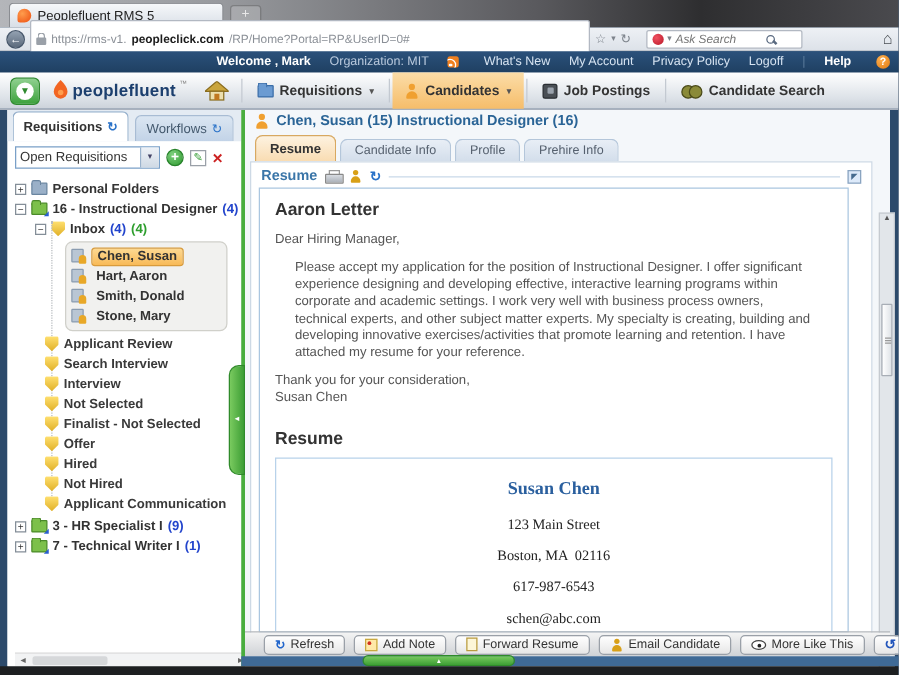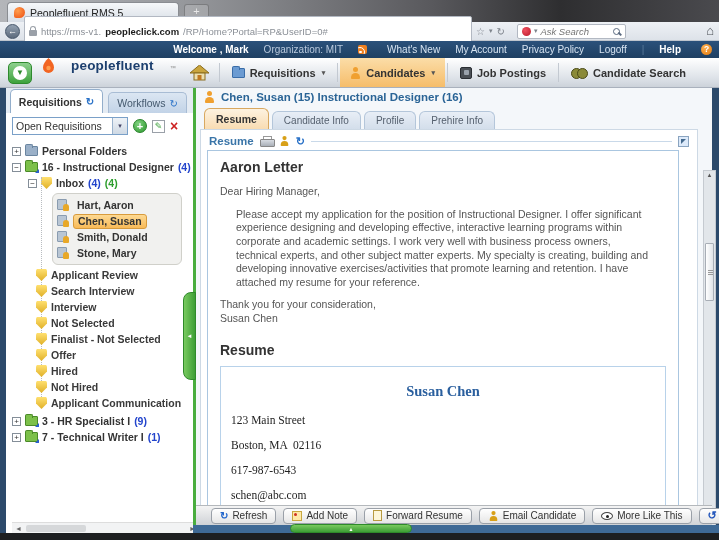--- a/index.html
+++ b/index.html
@@ -27,21 +27,21 @@
     background:linear-gradient(#93a1b1,#5c6a7c); border:1px solid #46566a;
     color:#fff; font-size:9px; line-height:13px; text-align:center; }
   .urlfield{ width:448px; height:30px; background:#fff; border:1px solid #b2b8c2; border-radius:2px;
     display:flex; align-items:center; gap:4px; padding:0 4px; font-size:9.5px; color:#8a8f96; overflow:hidden; white-space:nowrap;}
   .lock{ width:8px; height:6px; background:#9aa0a8; border-radius:1px; position:relative; margin-top:3px; flex:none;}
   .lock::before{ content:""; position:absolute; top:-4px; left:1px; width:4px; height:4px;
     border:1.5px solid #9aa0a8; border-bottom:none; border-radius:3px 3px 0 0; }
   .urldomain{ color:#1c1c1c; font-weight:bold; }
   .chromeic{ font-size:10px; color:#7d838b; }
   .tiny{ font-size:7px; }
-  .searchfield{ width:109px; height:15px; background:#fff; border:1px solid #b2b8c2; border-radius:2px;
+  .searchfield{ width:125px; height:15px; background:#fff; border:1px solid #b2b8c2; border-radius:2px;
     display:flex; align-items:center; gap:3px; padding:0 4px; margin-left:8px; }
   .askdot{ width:9px; height:9px; border-radius:50%; background:radial-gradient(circle at 35% 35%,#f05060,#b81828); flex:none; }
   .searchfield input{ border:none; outline:none; width:70px; font-size:9.5px; font-style:italic; color:#888;
     font-family:"Liberation Sans",sans-serif; background:transparent;}
   .mag{ width:7px; height:7px; border:1.5px solid #5a6a80; border-radius:50%; position:relative; flex:none;}
   .mag::after{ content:""; position:absolute; width:4px; height:1.5px; background:#5a6a80;
     right:-3px; bottom:-1px; transform:rotate(45deg); }
   .homebtn{ margin-left:auto; font-size:13px; color:#4a4f55; line-height:14px; }
 
   
@@ -62,21 +62,21 @@
 
   
   .navbar{ position:absolute; left:0; top:58px; width:719px; height:30px;
     background:linear-gradient(#ffffff,#dde2e8 70%,#ccd2da); border-bottom:1px solid #a9b1bd;
     display:flex; align-items:stretch; }
   .greenbtn{ width:24px; height:22px; margin:4px 0 0 8px; border-radius:5px; flex:none;
     background:linear-gradient(#8fd08f,#3da23d); border:1px solid #2e8a2e;
     display:flex; align-items:center; justify-content:center; }
   .greenbtn .disc{ width:14px; height:14px; background:#fff; border-radius:50%;
     color:#2e8a2e; font-size:8px; line-height:14px; text-align:center; }
-  .brand{ display:flex; gap:16px; margin-left:10px; }
+  .brand{ display:flex; align-items:center; gap:3px; margin-left:10px; }
   .flame{ flex:none; }
   .brandname{ font-size:13.5px; font-weight:bold; color:#1c3f6e; letter-spacing:.2px; }
   .brandtm{ font-size:6px; color:#888; align-self:flex-start; margin-top:7px;}
   .navhome{ display:flex; align-items:center; margin:0 8px 0 14px; }
   .vsep{ width:1px; background:#c3c9d1; margin:5px 2px; }
   .navitem{ display:flex; align-items:center; gap:5px; padding:0 10px; font-size:11px; font-weight:bold; color:#333; }
   .navitem.active{ background:linear-gradient(#fbdda8,#f6bd6a); }
   .ddv{ font-size:7px; color:#555; margin-left:1px; }
   .folder{ width:13px; height:10px; position:relative; background:#6b9bd2; border:1px solid #3a6da8; border-radius:1px; flex:none;}
   .folder::before{ content:""; position:absolute; top:-3px; left:-1px; width:6px; height:3px;
@@ -189,21 +189,21 @@
   .collapseic::after{ content:""; position:absolute; left:2px; top:2px; width:0; height:0;
     border-top:5px solid #456a8e; border-right:5px solid transparent; }
   .scrollarea{ position:absolute; left:6px; top:20px; width:472px; height:356px;
     border:1px solid #aac6e0; background:#fff; overflow:hidden; padding:8px 12px; }
   .clh{ font-size:14px; font-weight:bold; color:#333; margin-bottom:10px; }
   .cltext{ font-size:10.5px; color:#555; line-height:1.3; }
   .clbody{ margin:9px 16px; }
   .resumehead{ font-size:14px; font-weight:bold; color:#333; margin-top:16px; }
   .docbox{ margin-top:8px; border:1px solid #b8d2ea; padding:6px 10px 20px; font-family:"Liberation Serif",serif; }
   .docname{ text-align:center; font-size:14.5px; font-weight:bold; color:#2a5f9e; margin:10px 0 14px; }
-  .docline{ text-align:left; font-size:11.5px; color:#222; margin:13px 0; white-space:pre-wrap; }
+  .docline{ text-align:center; font-size:11.5px; color:#222; margin:13px 0; white-space:pre-wrap; }
   .vscroll{ position:absolute; left:502px; top:40px; width:13px; height:384px;
     background:#e2e6ea; border:1px solid #c5cad0; }
   .varrow{ position:absolute; left:0; width:11px; text-align:center; font-size:6px; color:#555; }
   .vthumb{ position:absolute; left:1px; top:72px; width:9px; height:58px;
     background:linear-gradient(to right,#fff,#dfe3e7); border:1px solid #a8aeb6; border-radius:1px; }
   .vthumb::after{ content:""; position:absolute; left:2px; top:26px; width:5px; height:1px;
     background:#999; box-shadow:0 2px 0 #999,0 4px 0 #999; }
 
   
   .btnbar{ position:absolute; left:0; top:417px; width:516px; height:20px;
@@ -359,25 +359,25 @@
           <span class="expander">−</span>
           <span class="shield"></span>
           <span class="tlabel">Inbox</span>
           <span class="cblue">(4)</span>
           <span class="cgreen">(4)</span>
         </div>
 
         <div class="candbox">
           <div class="candrow">
             <span class="candic"></span>
-            <span class="candname">Hart, Aaron</span>
+            <span class="candname selected">Chen, Susan</span>
           </div>
           <div class="candrow">
             <span class="candic"></span>
-            <span class="candname selected">Chen, Susan</span>
+            <span class="candname">Hart, Aaron</span>
           </div>
           <div class="candrow">
             <span class="candic"></span>
             <span class="candname">Smith, Donald</span>
           </div>
           <div class="candrow">
             <span class="candic"></span>
             <span class="candname">Stone, Mary</span>
           </div>
         </div>

